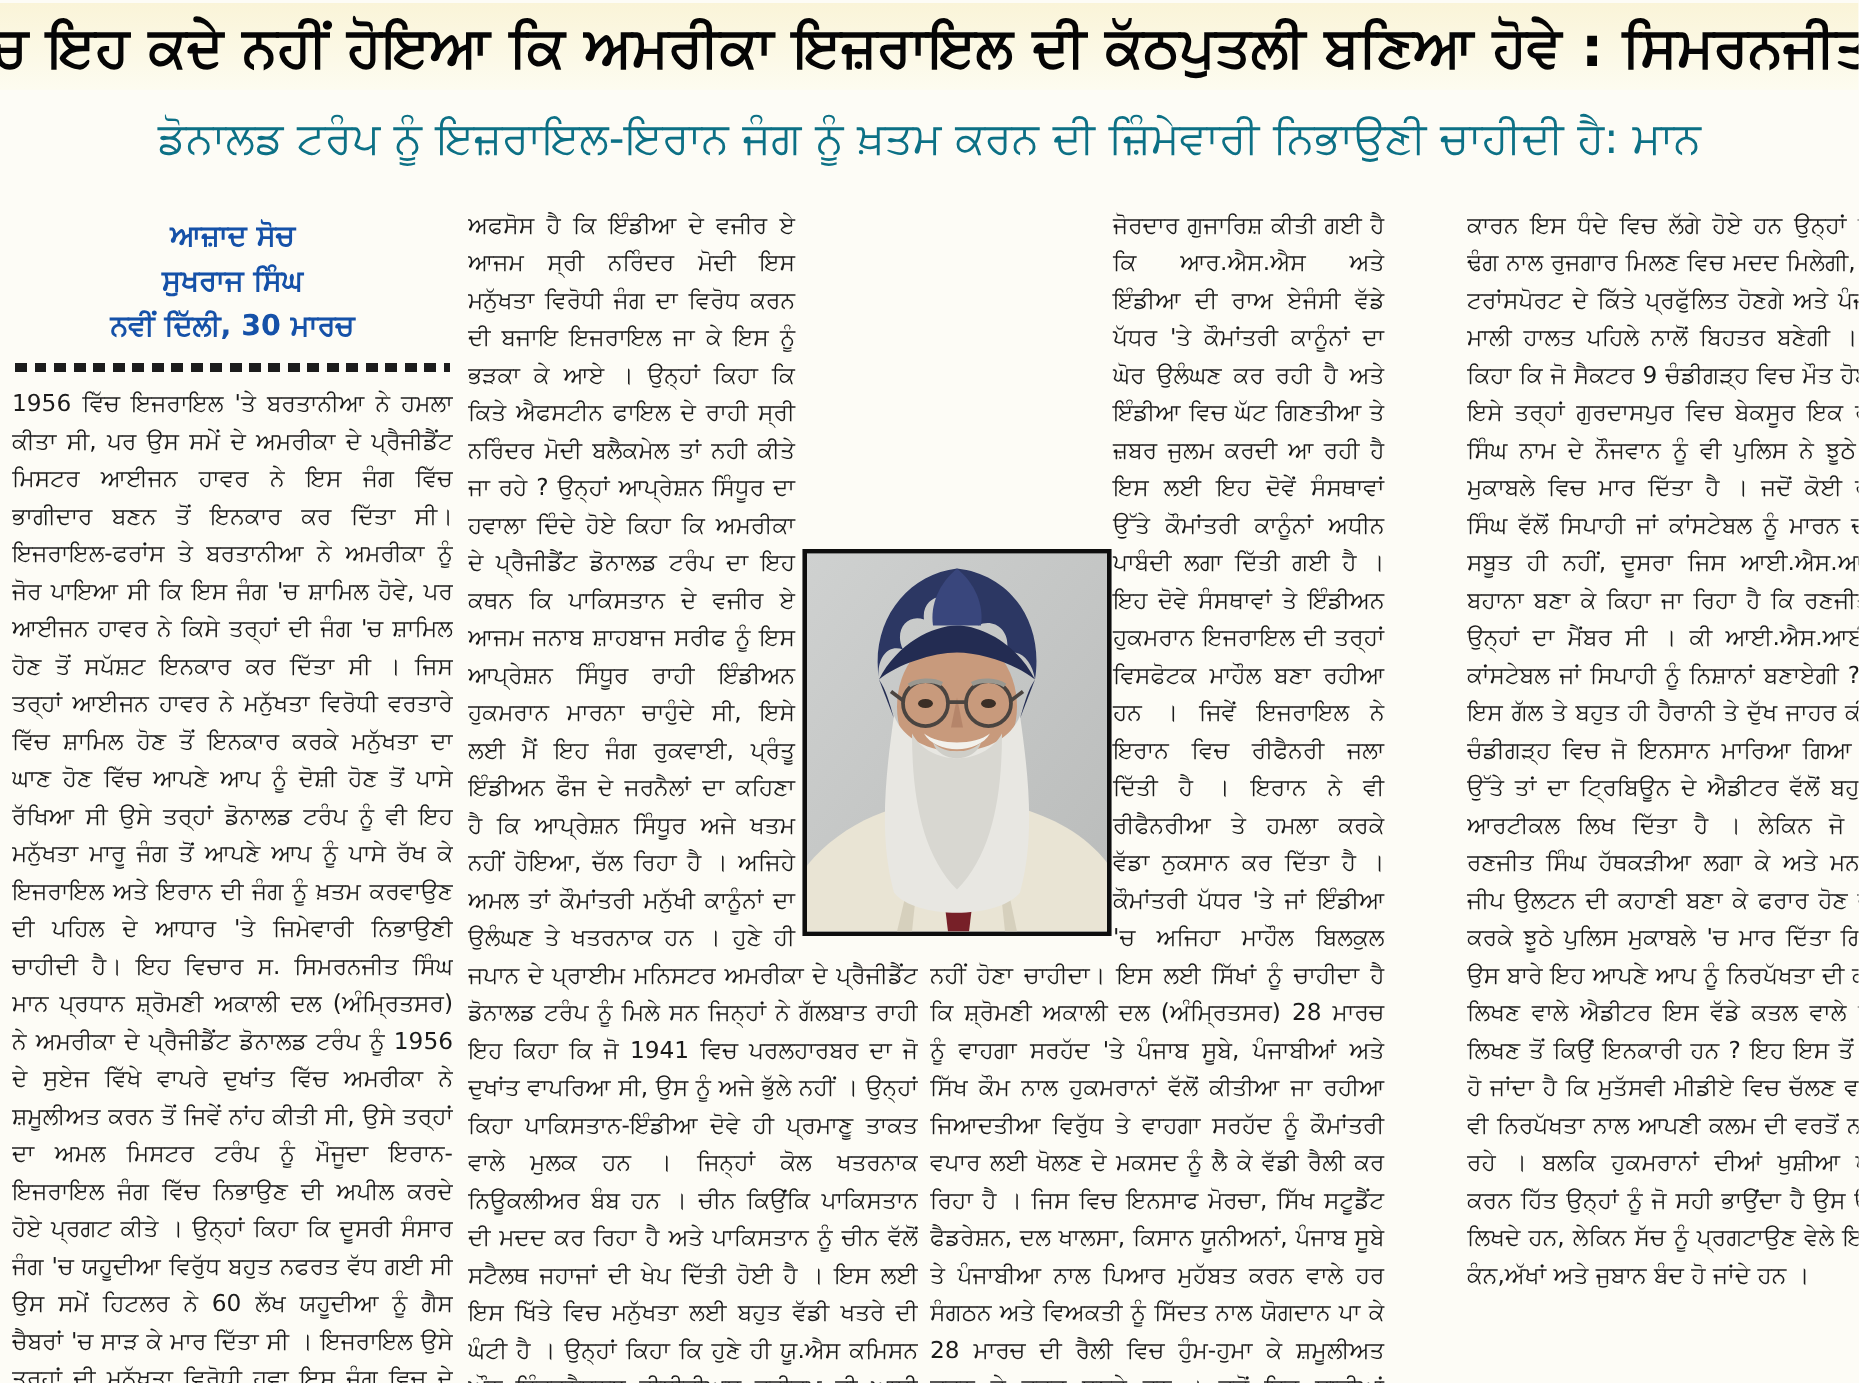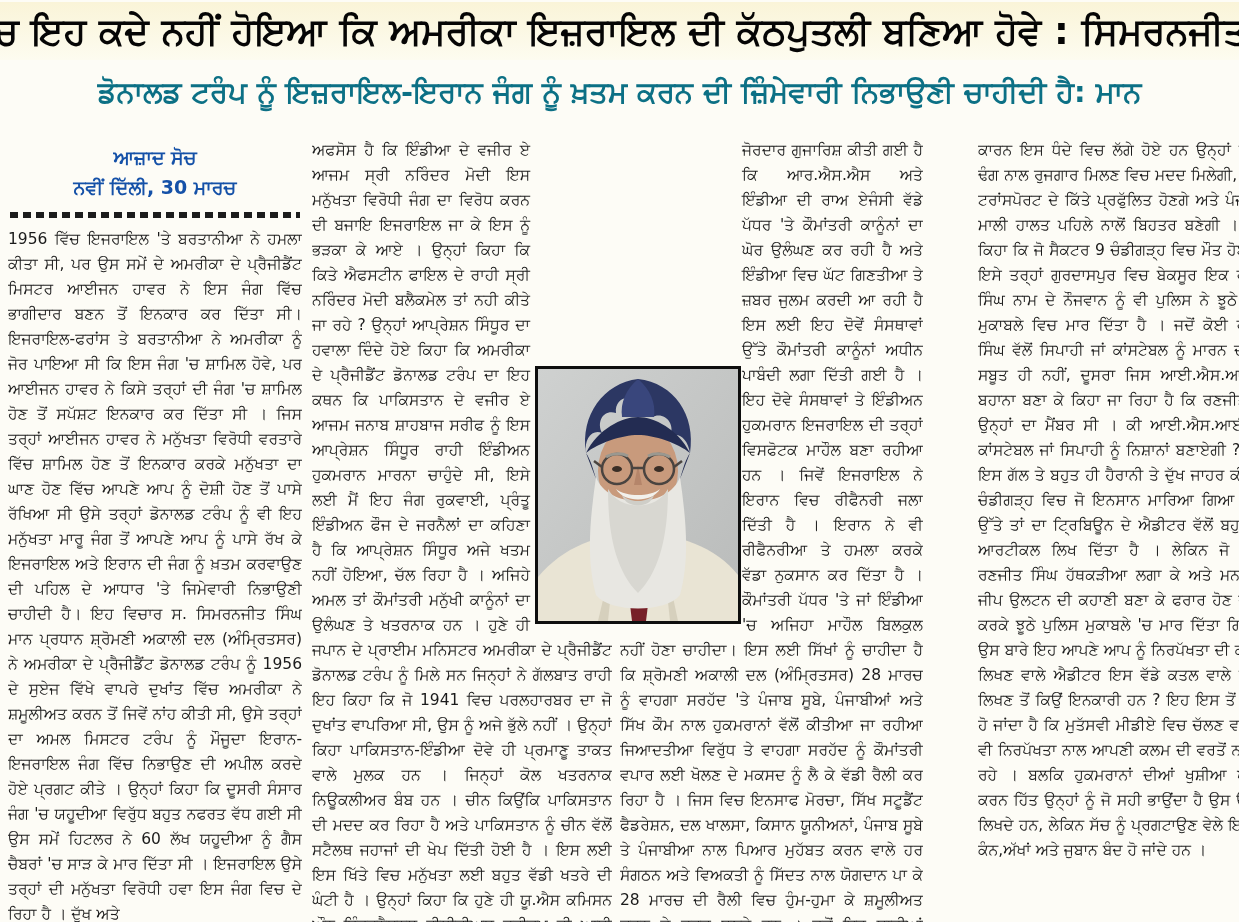--- a/index.html
+++ b/index.html
@@ -12,21 +12,21 @@
   .headline{
     position:absolute;left:0;top:2px;width:1239px;height:58px;
     display:flex;align-items:center;justify-content:center;
     background:linear-gradient(#faf4d8,#fdfcf0);
     font-size:37px;font-weight:700;color:#050505;
     letter-spacing:0px;white-space:nowrap;
   }
   .subheadline{
     position:absolute;left:0;top:68px;width:1239px;height:48px;
     display:flex;align-items:center;justify-content:center;
-    font-size:29px;font-weight:700;color:#0c7085;white-space:nowrap;
+    font-size:29px;font-weight:400;color:#0c7085;white-space:nowrap;
   }
   .col{
     position:absolute;top:122px;height:796px;overflow:hidden;
     font-size:15.5px;line-height:25px;text-align:justify;color:#1b1b1b;margin-top:16px;
   }
   .col1{left:8px;width:294px;}
   .col2{left:312px;width:300px;}
   .col3{left:620px;width:303px;}
   .col4{left:978px;width:303px;}
   .byline{
@@ -49,20 +49,21 @@
 </head>
 <body>
 
 <div class="headline">ਇਤਿਹਾਸ 'ਚ ਇਹ ਕਦੇ ਨਹੀਂ ਹੋਇਆ ਕਿ ਅਮਰੀਕਾ ਇਜ਼ਰਾਇਲ ਦੀ ਕੱਠਪੁਤਲੀ ਬਣਿਆ ਹੋਵੇ : ਸਿਮਰਨਜੀਤ ਸਿੰਘ ਮਾਨ</div>
 
 <div class="subheadline">ਡੋਨਾਲਡ ਟਰੰਪ ਨੂੰ ਇਜ਼ਰਾਇਲ-ਇਰਾਨ ਜੰਗ ਨੂੰ ਖ਼ਤਮ ਕਰਨ ਦੀ ਜ਼ਿੰਮੇਵਾਰੀ ਨਿਭਾਉਣੀ ਚਾਹੀਦੀ ਹੈ: ਮਾਨ</div>
 
 <div class="col col1">
   <div class="byline">
     <div>ਆਜ਼ਾਦ ਸੋਚ</div>
+    <div>ਸੁਖਰਾਜ ਸਿੰਘ</div>
     <div>ਨਵੀਂ ਦਿੱਲੀ, 30 ਮਾਰਚ</div>
   </div>
   <div class="dashes"></div>
   <span class="bodytext">1956 ਵਿੱਚ ਇਜਰਾਇਲ 'ਤੇ ਬਰਤਾਨੀਆ ਨੇ ਹਮਲਾ ਕੀਤਾ ਸੀ, ਪਰ ਉਸ ਸਮੇਂ ਦੇ ਅਮਰੀਕਾ ਦੇ ਪ੍ਰੈਜੀਡੈਂਟ ਮਿਸਟਰ ਆਈਜਨ ਹਾਵਰ ਨੇ ਇਸ ਜੰਗ ਵਿੱਚ ਭਾਗੀਦਾਰ ਬਣਨ ਤੋਂ ਇਨਕਾਰ ਕਰ ਦਿੱਤਾ ਸੀ। ਇਜਰਾਇਲ-ਫਰਾਂਸ ਤੇ ਬਰਤਾਨੀਆ ਨੇ ਅਮਰੀਕਾ ਨੂੰ ਜੋਰ ਪਾਇਆ ਸੀ ਕਿ ਇਸ ਜੰਗ 'ਚ ਸ਼ਾਮਿਲ ਹੋਵੇ, ਪਰ ਆਈਜਨ ਹਾਵਰ ਨੇ ਕਿਸੇ ਤਰ੍ਹਾਂ ਦੀ ਜੰਗ 'ਚ ਸ਼ਾਮਿਲ ਹੋਣ ਤੋਂ ਸਪੱਸ਼ਟ ਇਨਕਾਰ ਕਰ ਦਿੱਤਾ ਸੀ । ਜਿਸ ਤਰ੍ਹਾਂ ਆਈਜਨ ਹਾਵਰ ਨੇ ਮਨੁੱਖਤਾ ਵਿਰੋਧੀ ਵਰਤਾਰੇ ਵਿੱਚ ਸ਼ਾਮਿਲ ਹੋਣ ਤੋਂ ਇਨਕਾਰ ਕਰਕੇ ਮਨੁੱਖਤਾ ਦਾ ਘਾਣ ਹੋਣ ਵਿੱਚ ਆਪਣੇ ਆਪ ਨੂੰ ਦੋਸ਼ੀ ਹੋਣ ਤੋਂ ਪਾਸੇ ਰੱਖਿਆ ਸੀ ਉਸੇ ਤਰ੍ਹਾਂ ਡੋਨਾਲਡ ਟਰੰਪ ਨੂੰ ਵੀ ਇਹ ਮਨੁੱਖਤਾ ਮਾਰੂ ਜੰਗ ਤੋਂ ਆਪਣੇ ਆਪ ਨੂੰ ਪਾਸੇ ਰੱਖ ਕੇ ਇਜਰਾਇਲ ਅਤੇ ਇਰਾਨ ਦੀ ਜੰਗ ਨੂੰ ਖ਼ਤਮ ਕਰਵਾਉਣ ਦੀ ਪਹਿਲ ਦੇ ਆਧਾਰ 'ਤੇ ਜਿਮੇਵਾਰੀ ਨਿਭਾਉਣੀ ਚਾਹੀਦੀ ਹੈ। ਇਹ ਵਿਚਾਰ ਸ. ਸਿਮਰਨਜੀਤ ਸਿੰਘ ਮਾਨ ਪ੍ਰਧਾਨ ਸ਼੍ਰੋਮਣੀ ਅਕਾਲੀ ਦਲ (ਅੰਮ੍ਰਿਤਸਰ) ਨੇ ਅਮਰੀਕਾ ਦੇ ਪ੍ਰੈਜੀਡੈਂਟ ਡੋਨਾਲਡ ਟਰੰਪ ਨੂੰ 1956 ਦੇ ਸੁਏਜ ਵਿੱਖੇ ਵਾਪਰੇ ਦੁਖਾਂਤ ਵਿੱਚ ਅਮਰੀਕਾ ਨੇ ਸ਼ਮੂਲੀਅਤ ਕਰਨ ਤੋਂ ਜਿਵੇਂ ਨਾਂਹ ਕੀਤੀ ਸੀ, ਉਸੇ ਤਰ੍ਹਾਂ ਦਾ ਅਮਲ ਮਿਸਟਰ ਟਰੰਪ ਨੂੰ ਮੌਜੂਦਾ ਇਰਾਨ-ਇਜਰਾਇਲ ਜੰਗ ਵਿੱਚ ਨਿਭਾਉਣ ਦੀ ਅਪੀਲ ਕਰਦੇ ਹੋਏ ਪ੍ਰਗਟ ਕੀਤੇ । ਉਨ੍ਹਾਂ ਕਿਹਾ ਕਿ ਦੂਸਰੀ ਸੰਸਾਰ ਜੰਗ 'ਚ ਯਹੂਦੀਆ ਵਿਰੁੱਧ ਬਹੁਤ ਨਫਰਤ ਵੱਧ ਗਈ ਸੀ ਉਸ ਸਮੇਂ ਹਿਟਲਰ ਨੇ 60 ਲੱਖ ਯਹੂਦੀਆ ਨੂੰ ਗੈਸ ਚੈਬਰਾਂ 'ਚ ਸਾੜ ਕੇ ਮਾਰ ਦਿੱਤਾ ਸੀ । ਇਜਰਾਇਲ ਉਸੇ ਤਰ੍ਹਾਂ ਦੀ ਮਨੁੱਖਤਾ ਵਿਰੋਧੀ ਹਵਾ ਇਸ ਜੰਗ ਵਿਚ ਦੇ ਰਿਹਾ ਹੈ । ਦੁੱਖ ਅਤੇ</span>
 </div>
 
 <div class="col col2">
   <span class="wrap-right"></span>
   <span class="bodytext">ਅਫਸੋਸ ਹੈ ਕਿ ਇੰਡੀਆ ਦੇ ਵਜੀਰ ਏ ਆਜਮ ਸ੍ਰੀ ਨਰਿੰਦਰ ਮੋਦੀ ਇਸ ਮਨੁੱਖਤਾ ਵਿਰੋਧੀ ਜੰਗ ਦਾ ਵਿਰੋਧ ਕਰਨ ਦੀ ਬਜਾਇ ਇਜਰਾਇਲ ਜਾ ਕੇ ਇਸ ਨੂੰ ਭੜਕਾ ਕੇ ਆਏ । ਉਨ੍ਹਾਂ ਕਿਹਾ ਕਿ ਕਿਤੇ ਐਫਸਟੀਨ ਫਾਇਲ ਦੇ ਰਾਹੀ ਸ੍ਰੀ ਨਰਿੰਦਰ ਮੋਦੀ ਬਲੈਕਮੇਲ ਤਾਂ ਨਹੀ ਕੀਤੇ ਜਾ ਰਹੇ ? ਉਨ੍ਹਾਂ ਆਪ੍ਰੇਸ਼ਨ ਸਿੰਧੂਰ ਦਾ ਹਵਾਲਾ ਦਿੰਦੇ ਹੋਏ ਕਿਹਾ ਕਿ ਅਮਰੀਕਾ ਦੇ ਪ੍ਰੈਜੀਡੈਂਟ ਡੋਨਾਲਡ ਟਰੰਪ ਦਾ ਇਹ ਕਥਨ ਕਿ ਪਾਕਿਸਤਾਨ ਦੇ ਵਜੀਰ ਏ ਆਜਮ ਜਨਾਬ ਸ਼ਾਹਬਾਜ ਸਰੀਫ ਨੂੰ ਇਸ ਆਪ੍ਰੇਸ਼ਨ ਸਿੰਧੂਰ ਰਾਹੀ ਇੰਡੀਅਨ ਹੁਕਮਰਾਨ ਮਾਰਨਾ ਚਾਹੁੰਦੇ ਸੀ, ਇਸੇ ਲਈ ਮੈਂ ਇਹ ਜੰਗ ਰੁਕਵਾਈ, ਪ੍ਰੰਤੂ ਇੰਡੀਅਨ ਫੌਜ ਦੇ ਜਰਨੈਲਾਂ ਦਾ ਕਹਿਣਾ ਹੈ ਕਿ ਆਪ੍ਰੇਸ਼ਨ ਸਿੰਧੂਰ ਅਜੇ ਖਤਮ ਨਹੀਂ ਹੋਇਆ, ਚੱਲ ਰਿਹਾ ਹੈ । ਅਜਿਹੇ ਅਮਲ ਤਾਂ ਕੌਮਾਂਤਰੀ ਮਨੁੱਖੀ ਕਾਨੂੰਨਾਂ ਦਾ ਉਲੰਘਣ ਤੇ ਖਤਰਨਾਕ ਹਨ । ਹੁਣੇ ਹੀ ਜਪਾਨ ਦੇ ਪ੍ਰਾਈਮ ਮਨਿਸਟਰ ਅਮਰੀਕਾ ਦੇ ਪ੍ਰੈਜੀਡੈਂਟ ਡੋਨਾਲਡ ਟਰੰਪ ਨੂੰ ਮਿਲੇ ਸਨ ਜਿਨ੍ਹਾਂ ਨੇ ਗੱਲਬਾਤ ਰਾਹੀ ਇਹ ਕਿਹਾ ਕਿ ਜੋ 1941 ਵਿਚ ਪਰਲਹਾਰਬਰ ਦਾ ਜੋ ਦੁਖਾਂਤ ਵਾਪਰਿਆ ਸੀ, ਉਸ ਨੂੰ ਅਜੇ ਭੁੱਲੇ ਨਹੀਂ । ਉਨ੍ਹਾਂ ਕਿਹਾ ਪਾਕਿਸਤਾਨ-ਇੰਡੀਆ ਦੋਵੇ ਹੀ ਪ੍ਰਮਾਣੂ ਤਾਕਤ ਵਾਲੇ ਮੁਲਕ ਹਨ । ਜਿਨ੍ਹਾਂ ਕੋਲ ਖਤਰਨਾਕ ਨਿਊਕਲੀਅਰ ਬੰਬ ਹਨ । ਚੀਨ ਕਿਉਂਕਿ ਪਾਕਿਸਤਾਨ ਦੀ ਮਦਦ ਕਰ ਰਿਹਾ ਹੈ ਅਤੇ ਪਾਕਿਸਤਾਨ ਨੂੰ ਚੀਨ ਵੱਲੋਂ ਸਟੈਲਥ ਜਹਾਜਾਂ ਦੀ ਖੇਪ ਦਿੱਤੀ ਹੋਈ ਹੈ । ਇਸ ਲਈ ਇਸ ਖਿੱਤੇ ਵਿਚ ਮਨੁੱਖਤਾ ਲਈ ਬਹੁਤ ਵੱਡੀ ਖਤਰੇ ਦੀ ਘੰਟੀ ਹੈ । ਉਨ੍ਹਾਂ ਕਿਹਾ ਕਿ ਹੁਣੇ ਹੀ ਯੂ.ਐਸ ਕਮਿਸਨ ਔਨ ਇੰਟਰਨੈਸ਼ਨਲ ਰੀਲੀਜੀਅਸ ਫਰੀਡਮ ਦੀ ਆਈ ਰਿਪੋਰਟ ਵਿਚ</span>
 </div>

